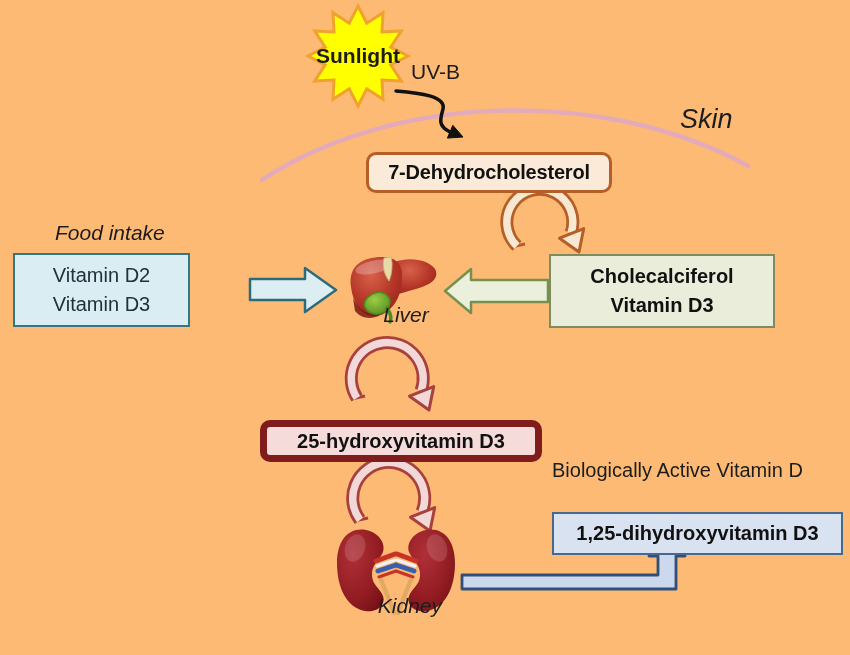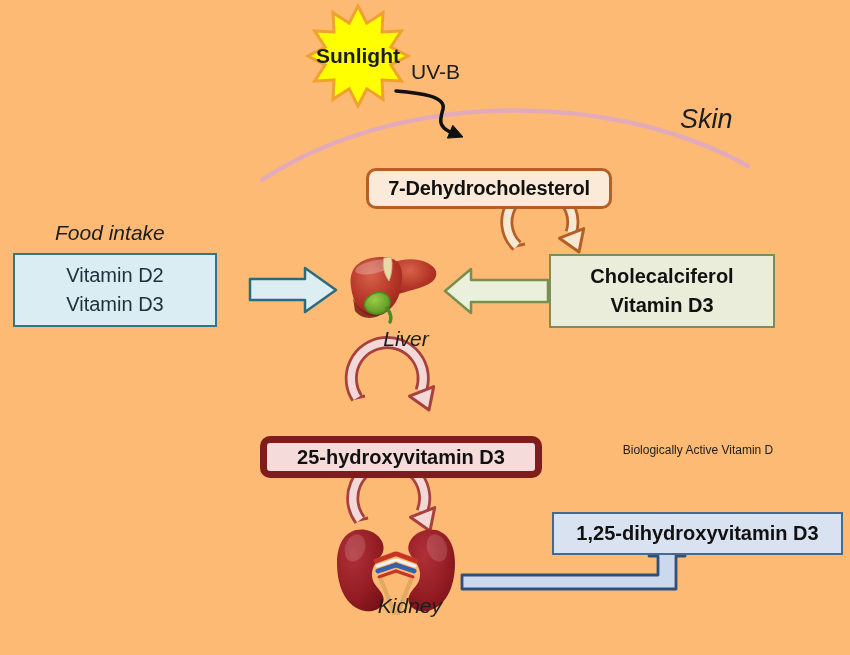--- a/index.html
+++ b/index.html
@@ -8,38 +8,38 @@
     font-family:"Liberation Sans","DejaVu Sans",sans-serif;color:#111;
   }
   #art{position:absolute;left:0;top:0;width:850px;height:655px;}
   .abs{position:absolute;}
   .lbl{white-space:nowrap;color:#1c1c1c;}
   .italic{font-style:italic;}
   .box{
     position:absolute;display:flex;flex-direction:column;align-items:center;justify-content:center;
     box-sizing:border-box;text-align:center;line-height:1.45;
   }
-  .box.rounded{border-radius:10px;margin-top:16px;}
+  .box.rounded{border-radius:10px;}
   #box-dehydro{left:366px;top:152px;width:246px;height:41px;background:#fcead8;border:3px solid #b45f27;
     font-weight:bold;font-size:20px;letter-spacing:-0.2px;}
   #box-chole{left:549px;top:254px;width:226px;height:74px;background:#e9edda;border:2px solid #7c8c5c;
     font-weight:bold;font-size:20px;}
-  #box-food{left:13px;top:253px;width:204px;height:74px;background:#daedf3;border:2px solid #35758a;
+  #box-food{left:13px;top:253px;width:177px;height:74px;background:#daedf3;border:2px solid #35758a;
     font-size:20px;color:#22303c;}
   #box-25oh{left:260px;top:420px;width:282px;height:42px;background:#f5dcdb;border:7px solid #7f1d1d;
     font-weight:bold;font-size:20px;}
   #box-125oh{left:552px;top:487px;width:291px;height:43px;background:#d9e2f0;border:2px solid #47688f;
     font-weight:bold;font-size:20px;margin-top:25px;}
   #lbl-sunlight{left:306px;top:44px;width:104px;font-weight:bold;font-size:21px;text-align:center;}
   #lbl-uvb{left:411px;top:60px;font-size:21px;}
   #lbl-skin{left:680px;top:104px;font-size:27px;}
   #lbl-food{left:55px;top:221px;font-size:21px;}
-  #lbl-liver{left:371px;top:327px;width:70px;font-size:21px;text-align:center;}
+  #lbl-liver{left:371px;top:303px;width:70px;font-size:21px;text-align:center;}
   #lbl-kidney{left:352px;top:594px;width:90px;font-size:21px;text-align:right;}
-  #lbl-bioactive{left:552px;top:443px;width:292px;font-size:12px;text-align:center;white-space:nowrap;}
+  #lbl-bioactive{left:552px;top:459px;width:292px;font-size:20px;white-space:nowrap;}
 </style>
 </head>
 <body>
 
 <div id="stage">
 
   <svg id="art" viewBox="0 0 850 655" xmlns="http://www.w3.org/2000/svg">
     <defs>
       <radialGradient id="liverGrad" cx="40%" cy="30%" r="85%">
         <stop offset="0%" stop-color="#d8624a"></stop>

